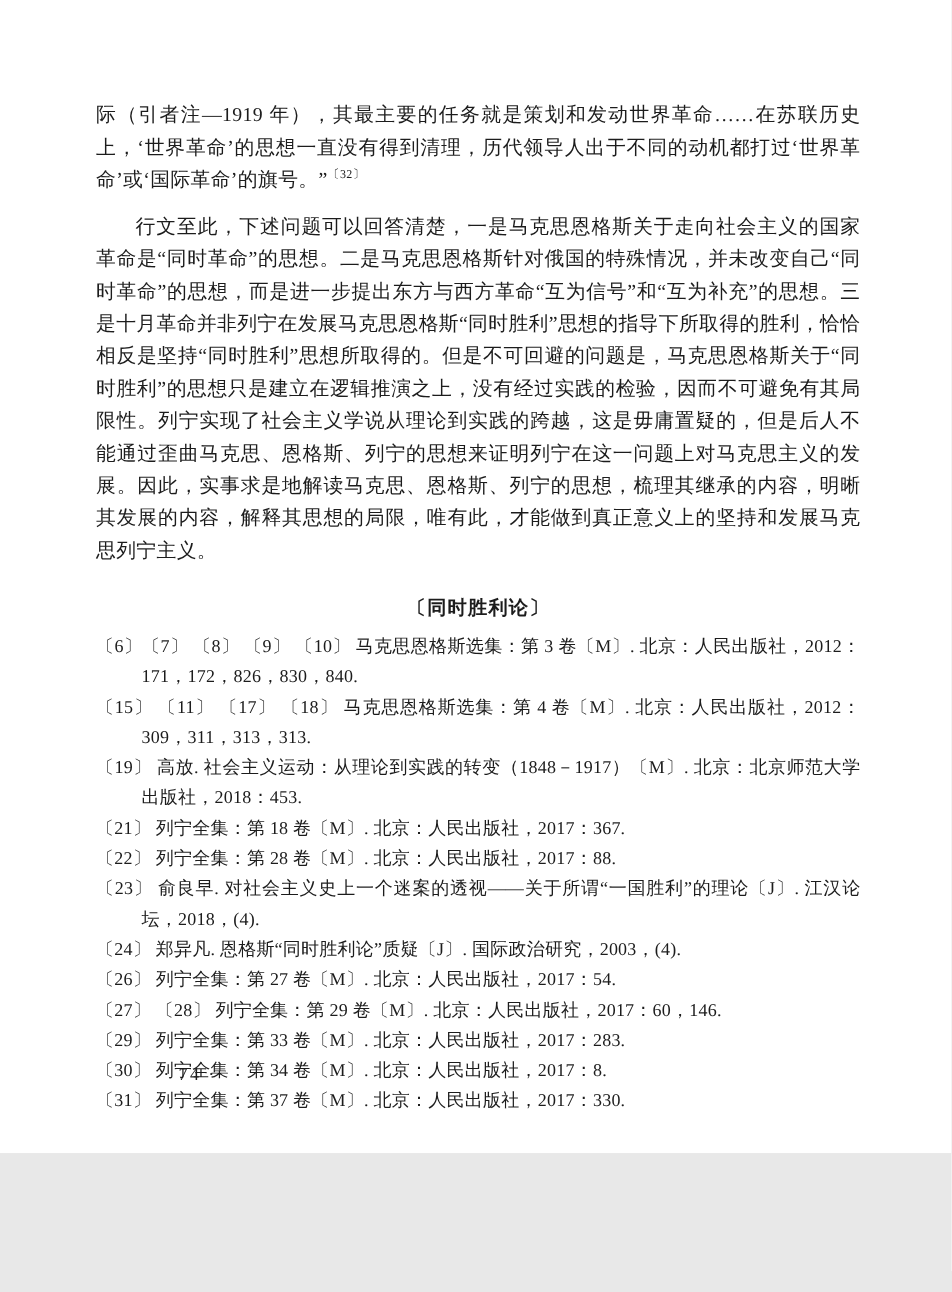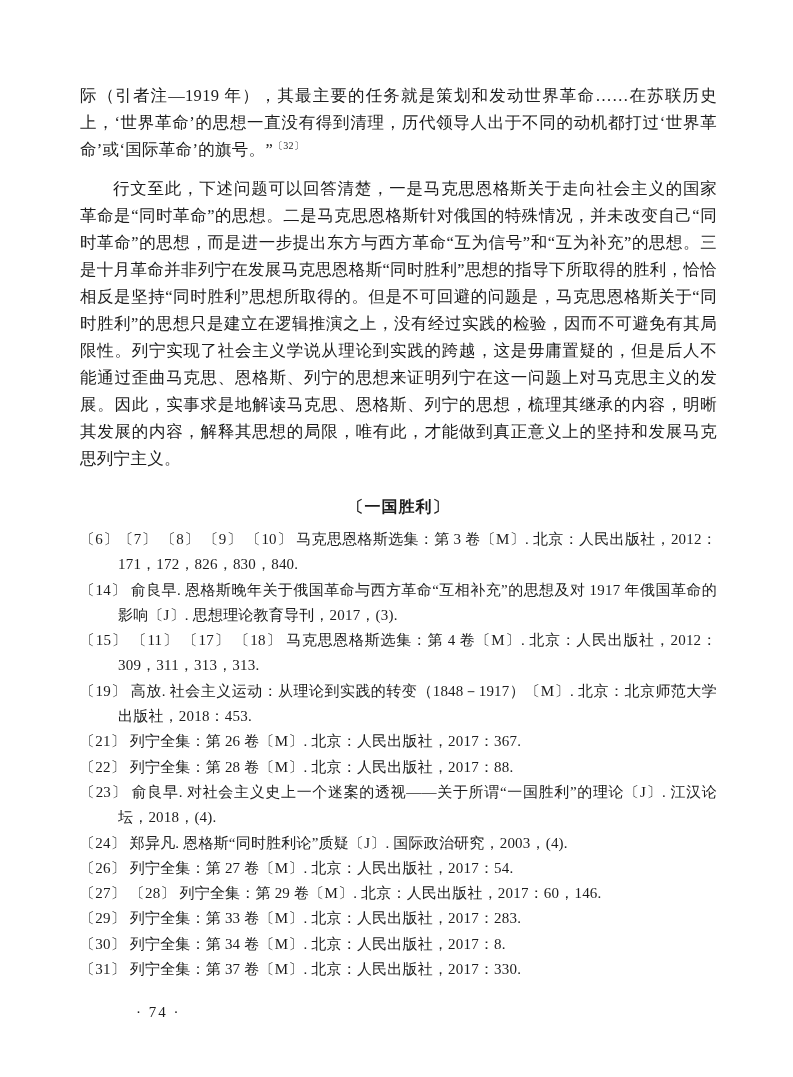--- a/index.html
+++ b/index.html
@@ -3,21 +3,21 @@
 <meta charset="utf-8">
 <style>
   html, body {
     margin: 0;
     padding: 0;
     background: #e8e8e8;
   }
   .page {
     position: relative;
     width: 793px;
-    height: 1077px;
+    height: 961px;
     margin: 0 auto;
     background: #ffffff;
     color: #1c1c1c;
     font-family: "Liberation Serif", "DejaVu Serif", serif;
     overflow: hidden;
     box-sizing: border-box;
   }
   .content {
     position: absolute;
     top: 82px;
@@ -69,28 +69,27 @@
 </head>
 <body>
 
 <div class="page">
   <div class="content">
 
     <p class="para"><span>际（引者注—1919 年），其最主要的任务就是策划和发动世界革命……在苏联历史上，‘世界革命’的思想一直没有得到清理，历代领导人出于不同的动机都打过‘世界革命’或‘国际革命’的旗号。”</span><sup>〔32〕</sup></p>
 
     <p class="para indent">行文至此，下述问题可以回答清楚，一是马克思恩格斯关于走向社会主义的国家革命是“同时革命”的思想。二是马克思恩格斯针对俄国的特殊情况，并未改变自己“同时革命”的思想，而是进一步提出东方与西方革命“互为信号”和“互为补充”的思想。三是十月革命并非列宁在发展马克思恩格斯“同时胜利”思想的指导下所取得的胜利，恰恰相反是坚持“同时胜利”思想所取得的。但是不可回避的问题是，马克思恩格斯关于“同时胜利”的思想只是建立在逻辑推演之上，没有经过实践的检验，因而不可避免有其局限性。列宁实现了社会主义学说从理论到实践的跨越，这是毋庸置疑的，但是后人不能通过歪曲马克思、恩格斯、列宁的思想来证明列宁在这一问题上对马克思主义的发展。因此，实事求是地解读马克思、恩格斯、列宁的思想，梳理其继承的内容，明晰其发展的内容，解释其思想的局限，唯有此，才能做到真正意义上的坚持和发展马克思列宁主义。</p>
 
-    <div class="ref-header">〔一国胜利〕</div>
+    <div class="ref-header">〔同时胜利论〕</div>
 
     <div class="ref-list">
       <div class="ref-item">〔6〕〔7〕 〔8〕 〔9〕 〔10〕 马克思恩格斯选集：第 3 卷〔M〕. 北京：人民出版社，2012：171，172，826，830，840.</div>
-      <div class="ref-item">〔14〕 俞良早. 恩格斯晚年关于俄国革命与西方革命“互相补充”的思想及对 1917 年俄国革命的影响〔J〕. 思想理论教育导刊，2017，(3).</div>
       <div class="ref-item">〔15〕 〔11〕 〔17〕 〔18〕 马克思恩格斯选集：第 4 卷〔M〕. 北京：人民出版社，2012：309，311，313，313.</div>
       <div class="ref-item">〔19〕 高放. 社会主义运动：从理论到实践的转变（1848－1917）〔M〕. 北京：北京师范大学出版社，2018：453.</div>
-      <div class="ref-item">〔21〕 列宁全集：第 26 卷〔M〕. 北京：人民出版社，2017：367.</div>
+      <div class="ref-item">〔21〕 列宁全集：第 18 卷〔M〕. 北京：人民出版社，2017：367.</div>
       <div class="ref-item">〔22〕 列宁全集：第 28 卷〔M〕. 北京：人民出版社，2017：88.</div>
       <div class="ref-item">〔23〕 俞良早. 对社会主义史上一个迷案的透视——关于所谓“一国胜利”的理论〔J〕. 江汉论坛，2018，(4).</div>
       <div class="ref-item">〔24〕 郑异凡. 恩格斯“同时胜利论”质疑〔J〕. 国际政治研究，2003，(4).</div>
       <div class="ref-item">〔26〕 列宁全集：第 27 卷〔M〕. 北京：人民出版社，2017：54.</div>
       <div class="ref-item">〔27〕 〔28〕 列宁全集：第 29 卷〔M〕. 北京：人民出版社，2017：60，146.</div>
       <div class="ref-item">〔29〕 列宁全集：第 33 卷〔M〕. 北京：人民出版社，2017：283.</div>
       <div class="ref-item">〔30〕 列宁全集：第 34 卷〔M〕. 北京：人民出版社，2017：8.</div>
       <div class="ref-item">〔31〕 列宁全集：第 37 卷〔M〕. 北京：人民出版社，2017：330.</div>
 
     </div>

